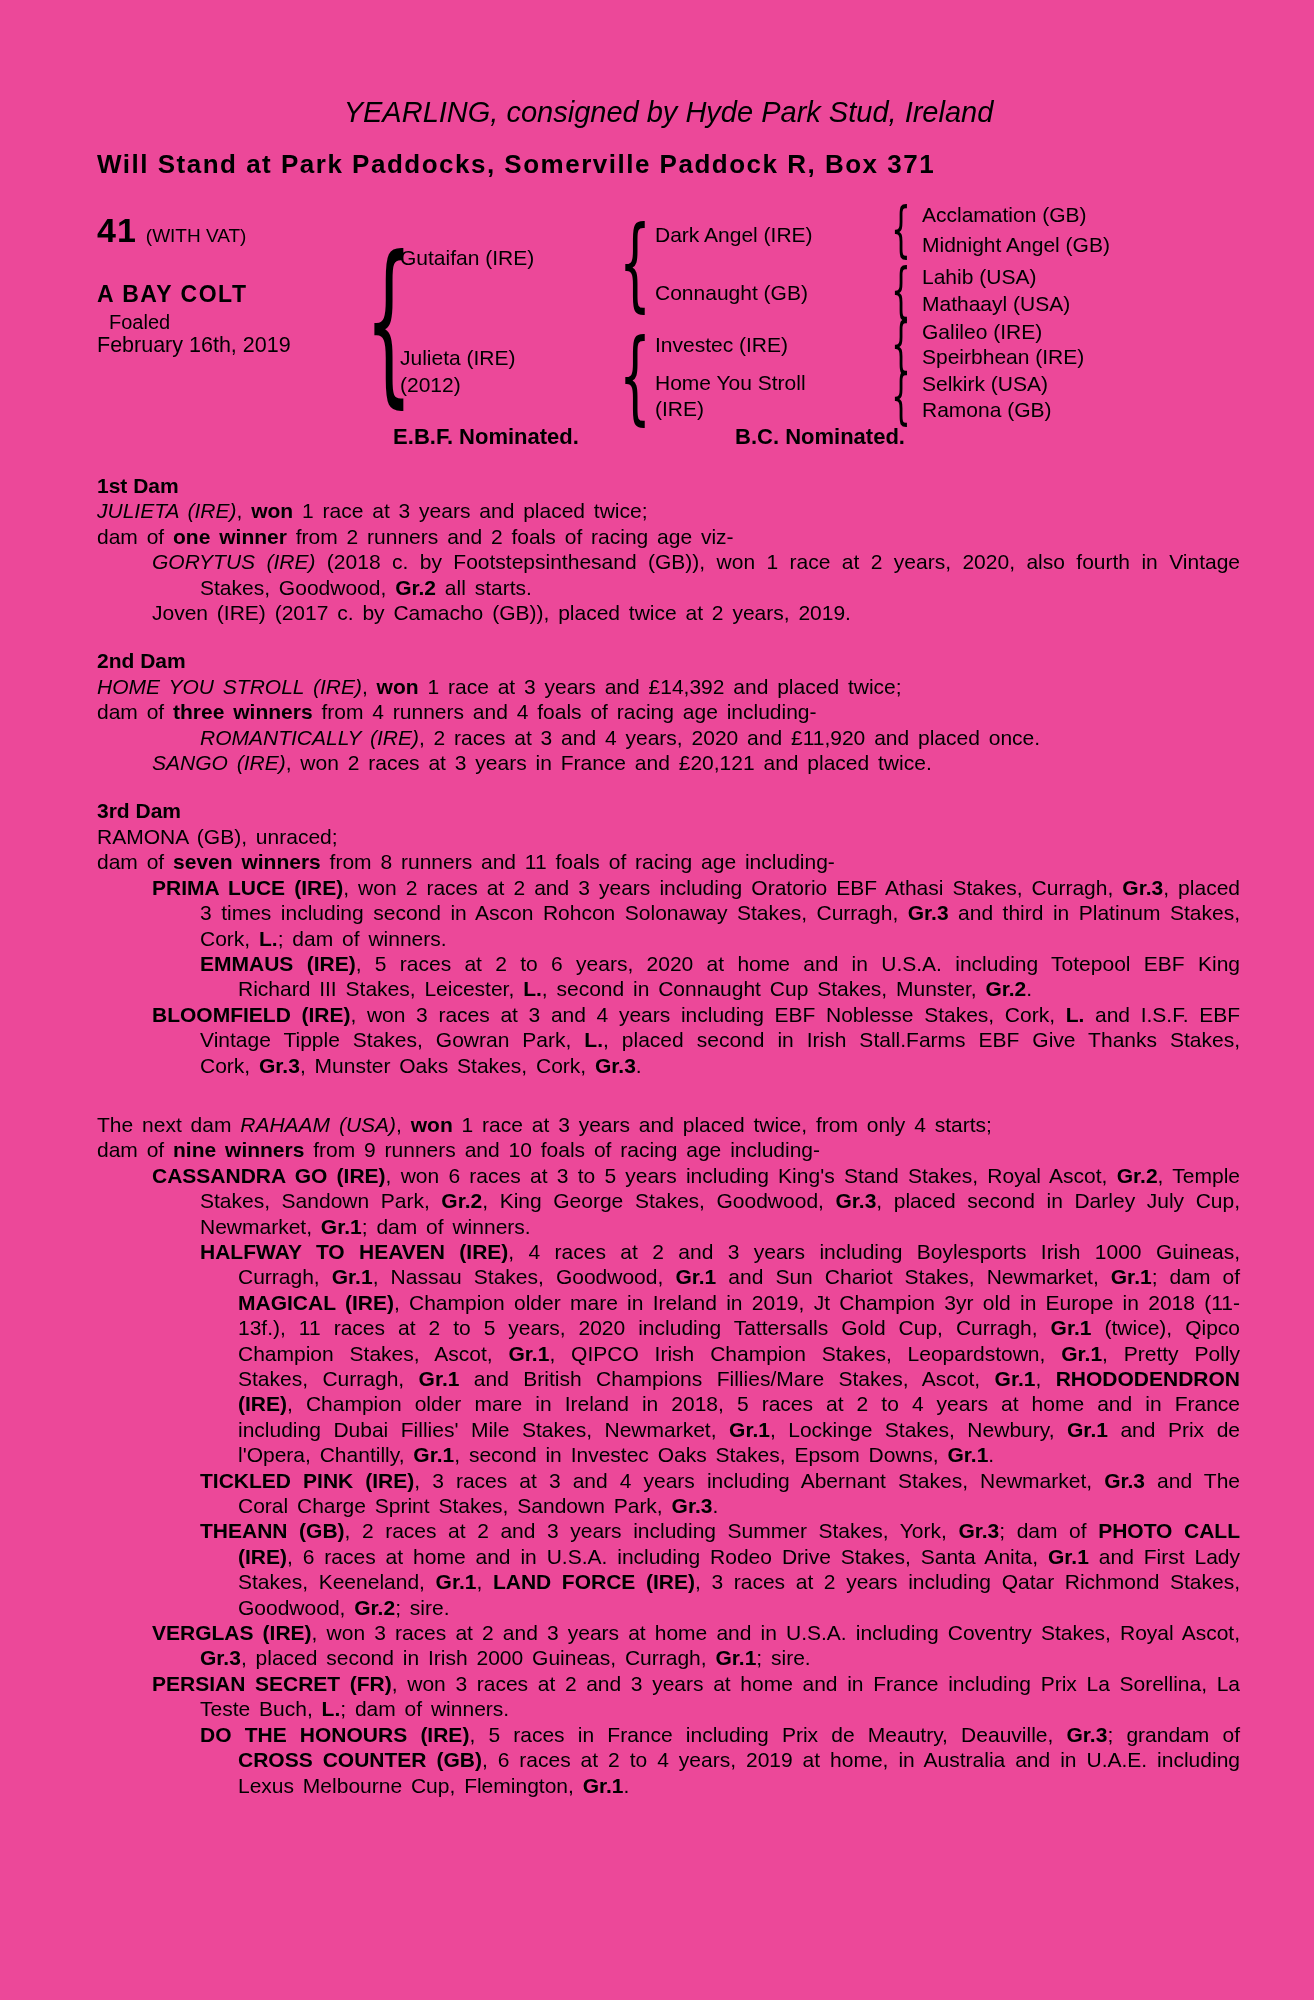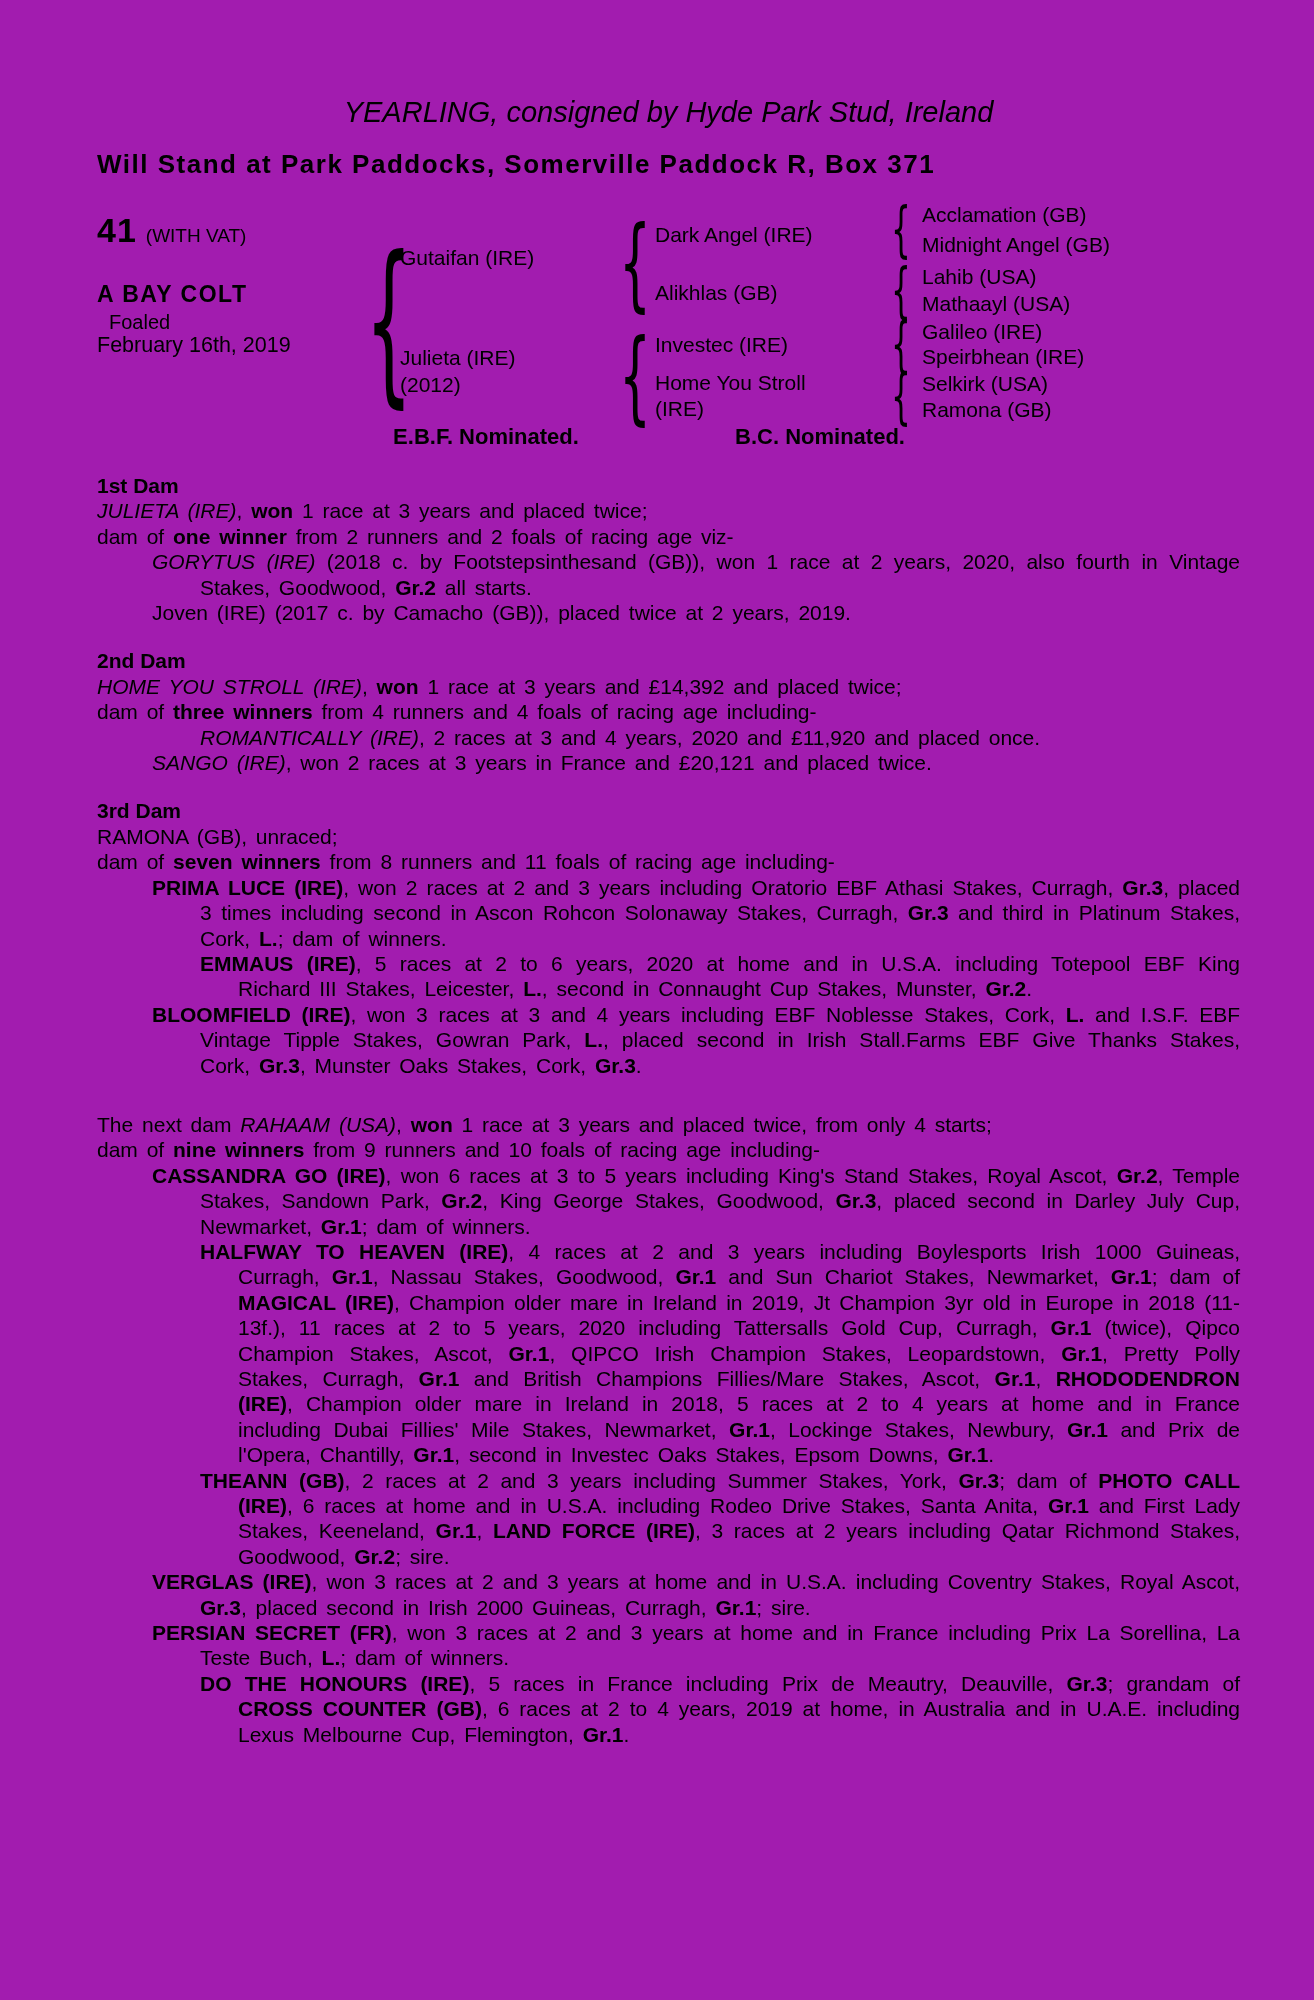--- a/index.html
+++ b/index.html
@@ -1,20 +1,20 @@
 <!DOCTYPE html>
 <html><head>
 <meta charset="utf-8">
 <style>
   html,body { margin:0; padding:0; background:#e8e8e8; }
   .page {
     position:relative;
     width:1314px; height:2000px;
     margin:0 auto;
-    background:#a21caf;
+    background:#ec4899;
     color:#000;
     font-family:"Liberation Sans", sans-serif;
     box-sizing:border-box;
     padding:95px 74px 0 97px;
     overflow:hidden;
   }
   .consignor {
     text-align:center;
     font-style:italic;
     font-size:29px;
@@ -102,21 +102,21 @@
     <div class="abs fdate">February 16th, 2019</div>
 
     <span class="brace b-lg b1"></span>
     <div class="abs sire">Gutaifan (IRE)</div>
     <div class="abs dam">Julieta (IRE)</div>
     <div class="abs damyr">(2012)</div>
 
     <span class="brace b-md b2a"></span>
     <span class="brace b-md b2b"></span>
     <div class="abs ss">Dark Angel (IRE)</div>
-    <div class="abs sd">Alikhlas (GB)</div>
+    <div class="abs sd">Connaught (GB)</div>
     <div class="abs ds">Investec (IRE)</div>
     <div class="abs dd">Home You Stroll</div>
     <div class="abs dd2">(IRE)</div>
 
     <span class="brace b-sm b3a"></span>
     <span class="brace b-sm b3b"></span>
     <span class="brace b-sm b3c"></span>
     <span class="brace b-sm b3d"></span>
     <div class="abs gg0">Acclamation (GB)</div>
     <div class="abs gg1">Midnight Angel (GB)</div>
@@ -152,20 +152,21 @@
         <p class="para"><span>dam of </span><span class="b">seven winners</span><span> from 8 runners and 11 foals of racing age including-</span></p>
         <p class="para p1"><span class="b">PRIMA LUCE (IRE)</span><span>, won 2 races at 2 and 3 years including Oratorio EBF Athasi Stakes, Curragh, </span><span class="b">Gr.3</span><span>, placed 3 times including second in Ascon Rohcon Solonaway Stakes, Curragh, </span><span class="b">Gr.3</span><span> and third in Platinum Stakes, Cork, </span><span class="b">L.</span><span>; dam of winners.</span></p>
         <p class="para p2"><span class="b">EMMAUS (IRE)</span><span>, 5 races at 2 to 6 years, 2020 at home and in U.S.A. including Totepool EBF King Richard III Stakes, Leicester, </span><span class="b">L.</span><span>, second in Connaught Cup Stakes, Munster, </span><span class="b">Gr.2</span><span>.</span></p>
         <p class="para p1"><span class="b">BLOOMFIELD (IRE)</span><span>, won 3 races at 3 and 4 years including EBF Noblesse Stakes, Cork, </span><span class="b">L.</span><span> and I.S.F. EBF Vintage Tipple Stakes, Gowran Park, </span><span class="b">L.</span><span>, placed second in Irish Stall.Farms EBF Give Thanks Stakes, Cork, </span><span class="b">Gr.3</span><span>, Munster Oaks Stakes, Cork, </span><span class="b">Gr.3</span><span>.</span></p>
       </div>
       <div class="section">
         <p class="para"><span>The next dam </span><span class="i">RAHAAM (USA)</span><span>, </span><span class="b">won</span><span> 1 race at 3 years and placed twice, from only 4 starts;</span></p>
         <p class="para"><span>dam of </span><span class="b">nine winners</span><span> from 9 runners and 10 foals of racing age including-</span></p>
         <p class="para p1"><span class="b">CASSANDRA GO (IRE)</span><span>, won 6 races at 3 to 5 years including King's Stand Stakes, Royal Ascot, </span><span class="b">Gr.2</span><span>, Temple Stakes, Sandown Park, </span><span class="b">Gr.2</span><span>, King George Stakes, Goodwood, </span><span class="b">Gr.3</span><span>, placed second in Darley July Cup, Newmarket, </span><span class="b">Gr.1</span><span>; dam of winners.</span></p>
         <p class="para p2"><span class="b">HALFWAY TO HEAVEN (IRE)</span><span>, 4 races at 2 and 3 years including Boylesports Irish 1000 Guineas, Curragh, </span><span class="b">Gr.1</span><span>, Nassau Stakes, Goodwood, </span><span class="b">Gr.1</span><span> and Sun Chariot Stakes, Newmarket, </span><span class="b">Gr.1</span><span>; dam of </span><span class="b">MAGICAL (IRE)</span><span>, Champion older mare in Ireland in 2019, Jt Champion 3yr old in Europe in 2018 (11-13f.), 11 races at 2 to 5 years, 2020 including Tattersalls Gold Cup, Curragh, </span><span class="b">Gr.1</span><span> (twice), Qipco Champion Stakes, Ascot, </span><span class="b">Gr.1</span><span>, QIPCO Irish Champion Stakes, Leopardstown, </span><span class="b">Gr.1</span><span>, Pretty Polly Stakes, Curragh, </span><span class="b">Gr.1</span><span> and British Champions Fillies/Mare Stakes, Ascot, </span><span class="b">Gr.1</span><span>, </span><span class="b">RHODODENDRON (IRE)</span><span>, Champion older mare in Ireland in 2018, 5 races at 2 to 4 years at home and in France including Dubai Fillies' Mile Stakes, Newmarket, </span><span class="b">Gr.1</span><span>, Lockinge Stakes, Newbury, </span><span class="b">Gr.1</span><span> and Prix de l'Opera, Chantilly, </span><span class="b">Gr.1</span><span>, second in Investec Oaks Stakes, Epsom Downs, </span><span class="b">Gr.1</span><span>.</span></p>
+        <p class="para p2"><span class="b">TICKLED PINK (IRE)</span><span>, 3 races at 3 and 4 years including Abernant Stakes, Newmarket, </span><span class="b">Gr.3</span><span> and The Coral Charge Sprint Stakes, Sandown Park, </span><span class="b">Gr.3</span><span>.</span></p>
         <p class="para p2"><span class="b">THEANN (GB)</span><span>, 2 races at 2 and 3 years including Summer Stakes, York, </span><span class="b">Gr.3</span><span>; dam of </span><span class="b">PHOTO CALL (IRE)</span><span>, 6 races at home and in U.S.A. including Rodeo Drive Stakes, Santa Anita, </span><span class="b">Gr.1</span><span> and First Lady Stakes, Keeneland, </span><span class="b">Gr.1</span><span>, </span><span class="b">LAND FORCE (IRE)</span><span>, 3 races at 2 years including Qatar Richmond Stakes, Goodwood, </span><span class="b">Gr.2</span><span>; sire.</span></p>
         <p class="para p1"><span class="b">VERGLAS (IRE)</span><span>, won 3 races at 2 and 3 years at home and in U.S.A. including Coventry Stakes, Royal Ascot, </span><span class="b">Gr.3</span><span>, placed second in Irish 2000 Guineas, Curragh, </span><span class="b">Gr.1</span><span>; sire.</span></p>
         <p class="para p1"><span class="b">PERSIAN SECRET (FR)</span><span>, won 3 races at 2 and 3 years at home and in France including Prix La Sorellina, La Teste Buch, </span><span class="b">L.</span><span>; dam of winners.</span></p>
         <p class="para p2"><span class="b">DO THE HONOURS (IRE)</span><span>, 5 races in France including Prix de Meautry, Deauville, </span><span class="b">Gr.3</span><span>; grandam of </span><span class="b">CROSS COUNTER (GB)</span><span>, 6 races at 2 to 4 years, 2019 at home, in Australia and in U.A.E. including Lexus Melbourne Cup, Flemington, </span><span class="b">Gr.1</span><span>.</span></p>
       </div>
     </div>
 
 </div>
 
 </body></html>

